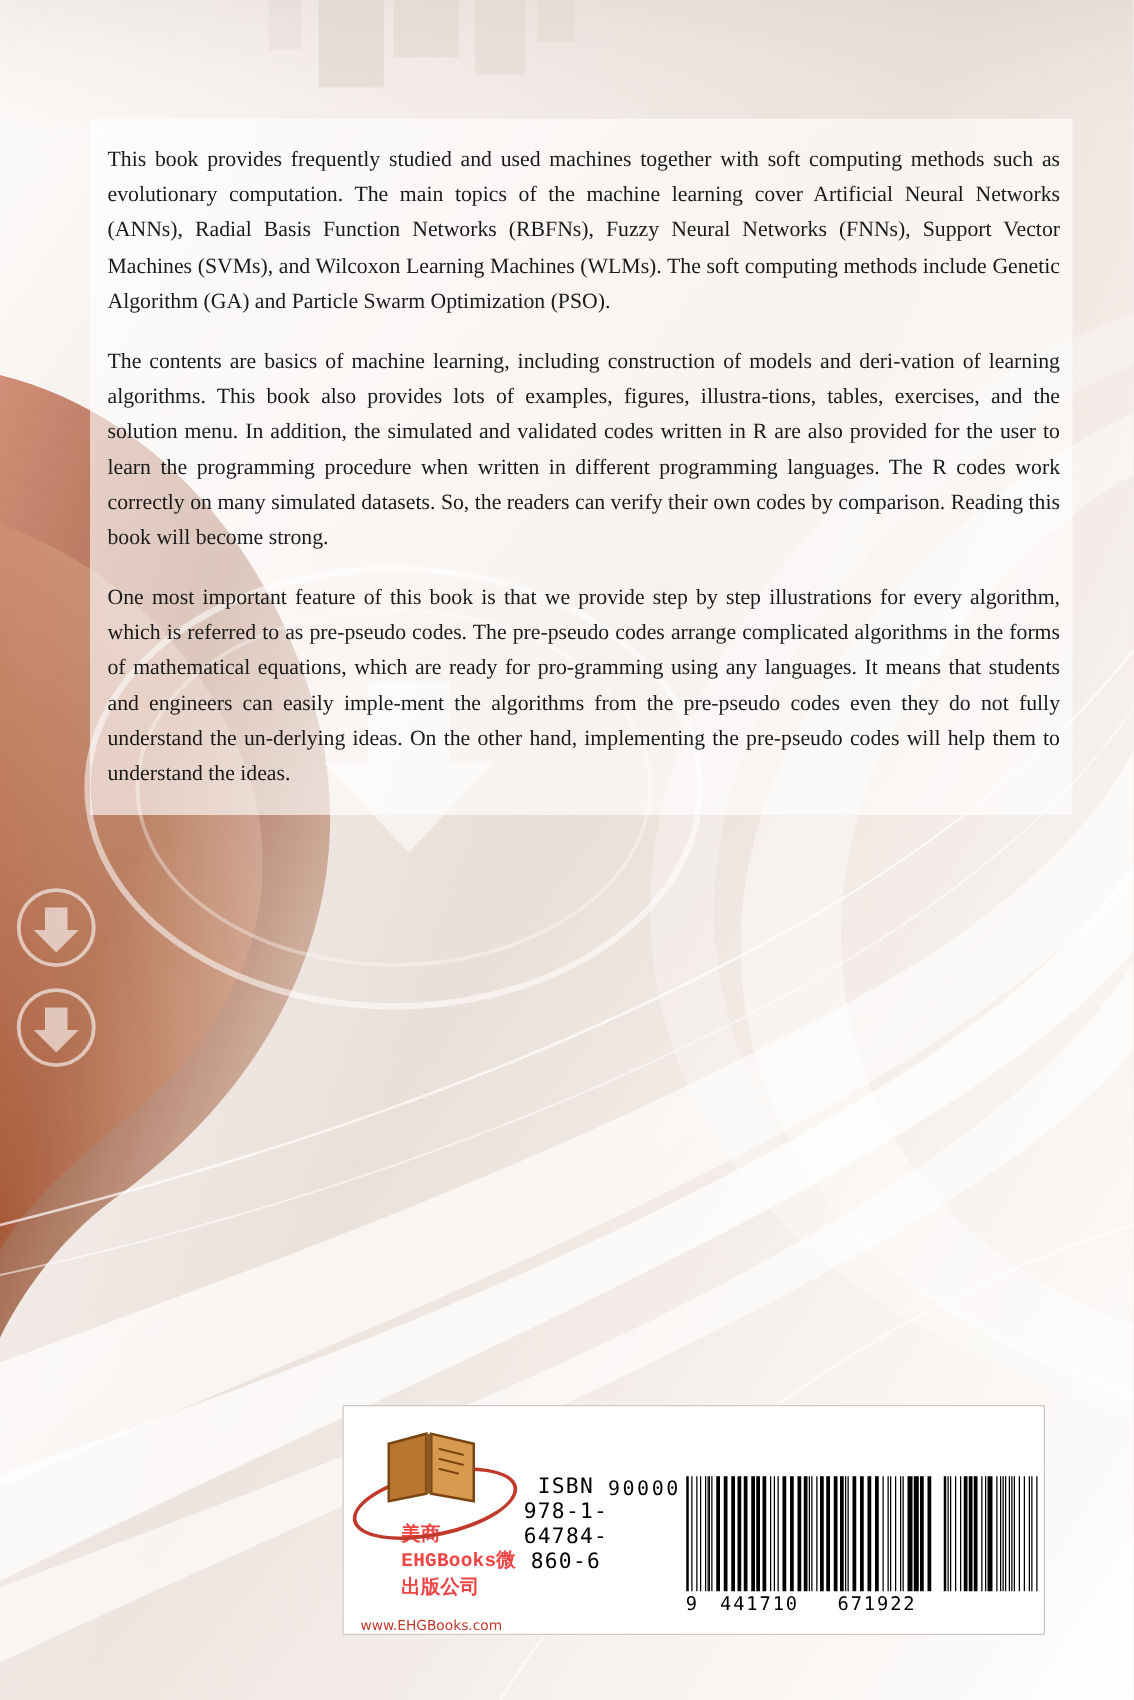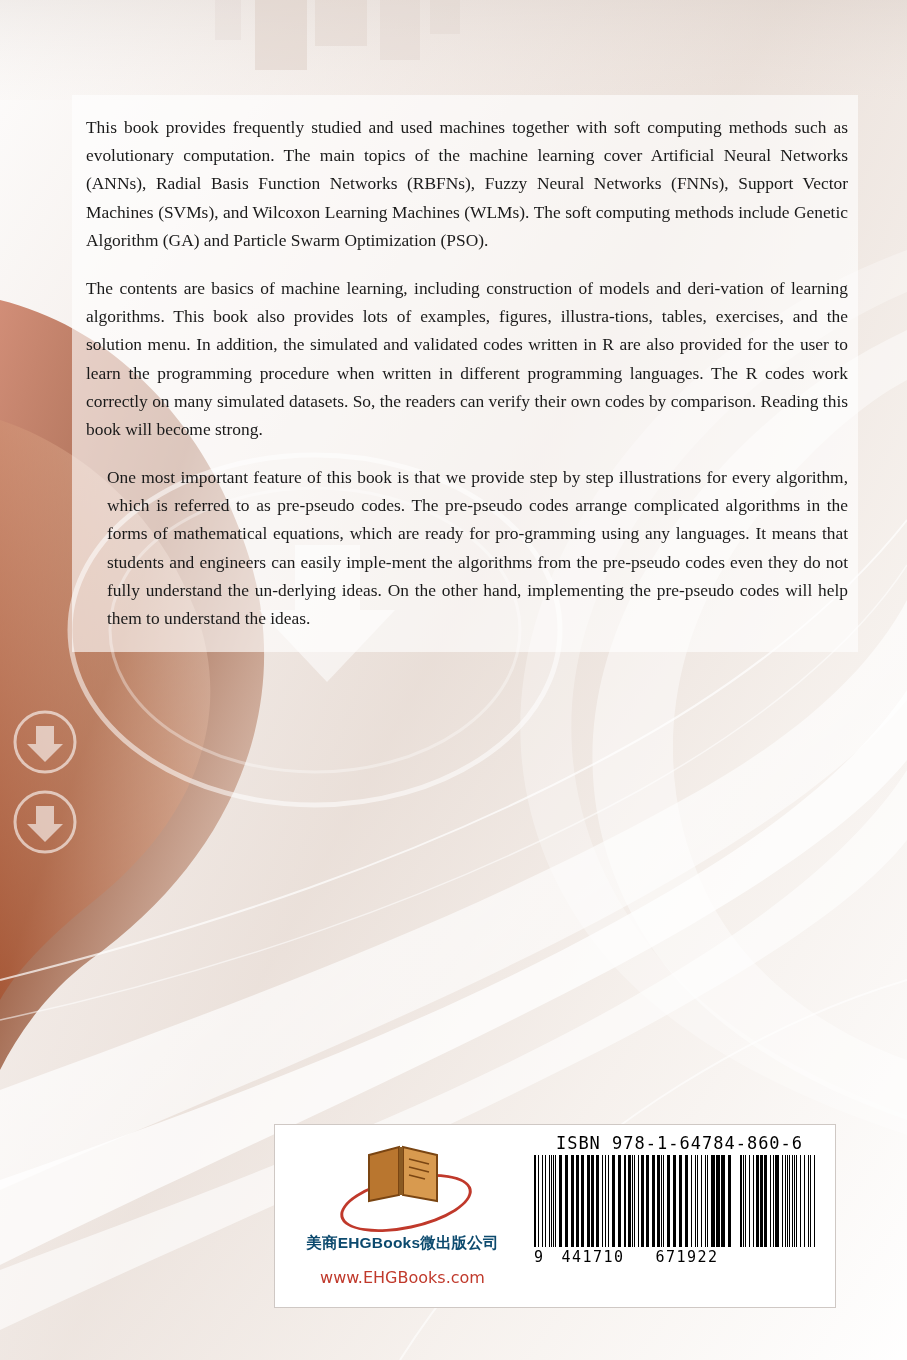--- a/index.html
+++ b/index.html
@@ -51,21 +51,21 @@
   }
   .text-panel p {
     margin: 0 0 20px 0;
     font-size: 17.4px;
     line-height: 1.62;
     color: #1a1a1a;
     text-align: justify;
     text-justify: inter-word;
     hyphens: manual;
   }
-  .text-panel p:last-child { margin-bottom: 0; margin-left: 21px; }
+  .text-panel p:last-child { margin-bottom: 0; }
 
   
   .footer {
     position: absolute;
     left: 274px;
     top: 1124px;
     width: 560px;
     height: 182px;
     background: #ffffff;
     border: 1px solid #cfc8c4;
@@ -96,39 +96,41 @@
     transform: rotate(-12deg);
   }
   .logo-book {
     position: absolute;
     left: 32px;
     top: 8px;
     width: 76px;
     height: 62px;
   }
   .publisher-name {
-    font-family: Liberation Sans, sans-serif;
+    font-family: Liberation Mono, monospace;
     font-size: 15.5px;
     font-weight: bold;
-    color: #0c4a6e;
+    color: #ef4444;
     margin-top: 2px;
     letter-spacing: 0.2px;
+    margin-left: 46px;
   }
   .publisher-url {
     font-family: "DejaVu Sans", sans-serif;
-    font-size: 16px;
+    font-size: 11px;
     color: #c0392b;
     margin-top: 14px;
   }
 
   .barcode-area {
     flex: 1;
     padding: 8px 10px 6px 4px;
     display: flex;
-    flex-direction: column;
+    flex-direction: row;
+    margin-top: 46px;
   }
   .isbn-text {
     font-family: "DejaVu Sans Mono", monospace;
     font-size: 17px;
     letter-spacing: 1px;
     color: #000;
     text-align: center;
   }
   .ean5-row {
     display: flex;
@@ -257,20 +259,23 @@
           <path d="M34,4 L38,4 L38,52 L34,52 Z" fill="#8a5a22"></path>
           <path d="M44,16 L64,21 M44,24 L64,29 M44,32 L60,36" stroke="#7a4512" stroke-width="1.6" fill="none"></path>
         </svg>
       </div>
       <div class="publisher-name">美商EHGBooks微出版公司</div>
       <div class="publisher-url">www.EHGBooks.com</div>
     </div>
 
     <div class="barcode-area">
       <div class="isbn-text">ISBN 978-1-64784-860-6</div>
+      <div class="ean5-row">
+        <div class="ean5-digits">90000</div>
+      </div>
 
       <div class="bars-row">
         <div class="ean13">
           <div class="bars" id="ean13-bars">
               <div class="bar" style="width: 2px; margin-right: 2px;"></div>
               <div class="bar" style="width: 1px; margin-right: 3px;"></div>
               <div class="bar" style="width: 1px; margin-right: 2px;"></div>
               <div class="bar" style="width: 1px; margin-right: 3px;"></div>
               <div class="bar" style="width: 1px; margin-right: 1px;"></div>
               <div class="bar" style="width: 1px; margin-right: 1px;"></div>

